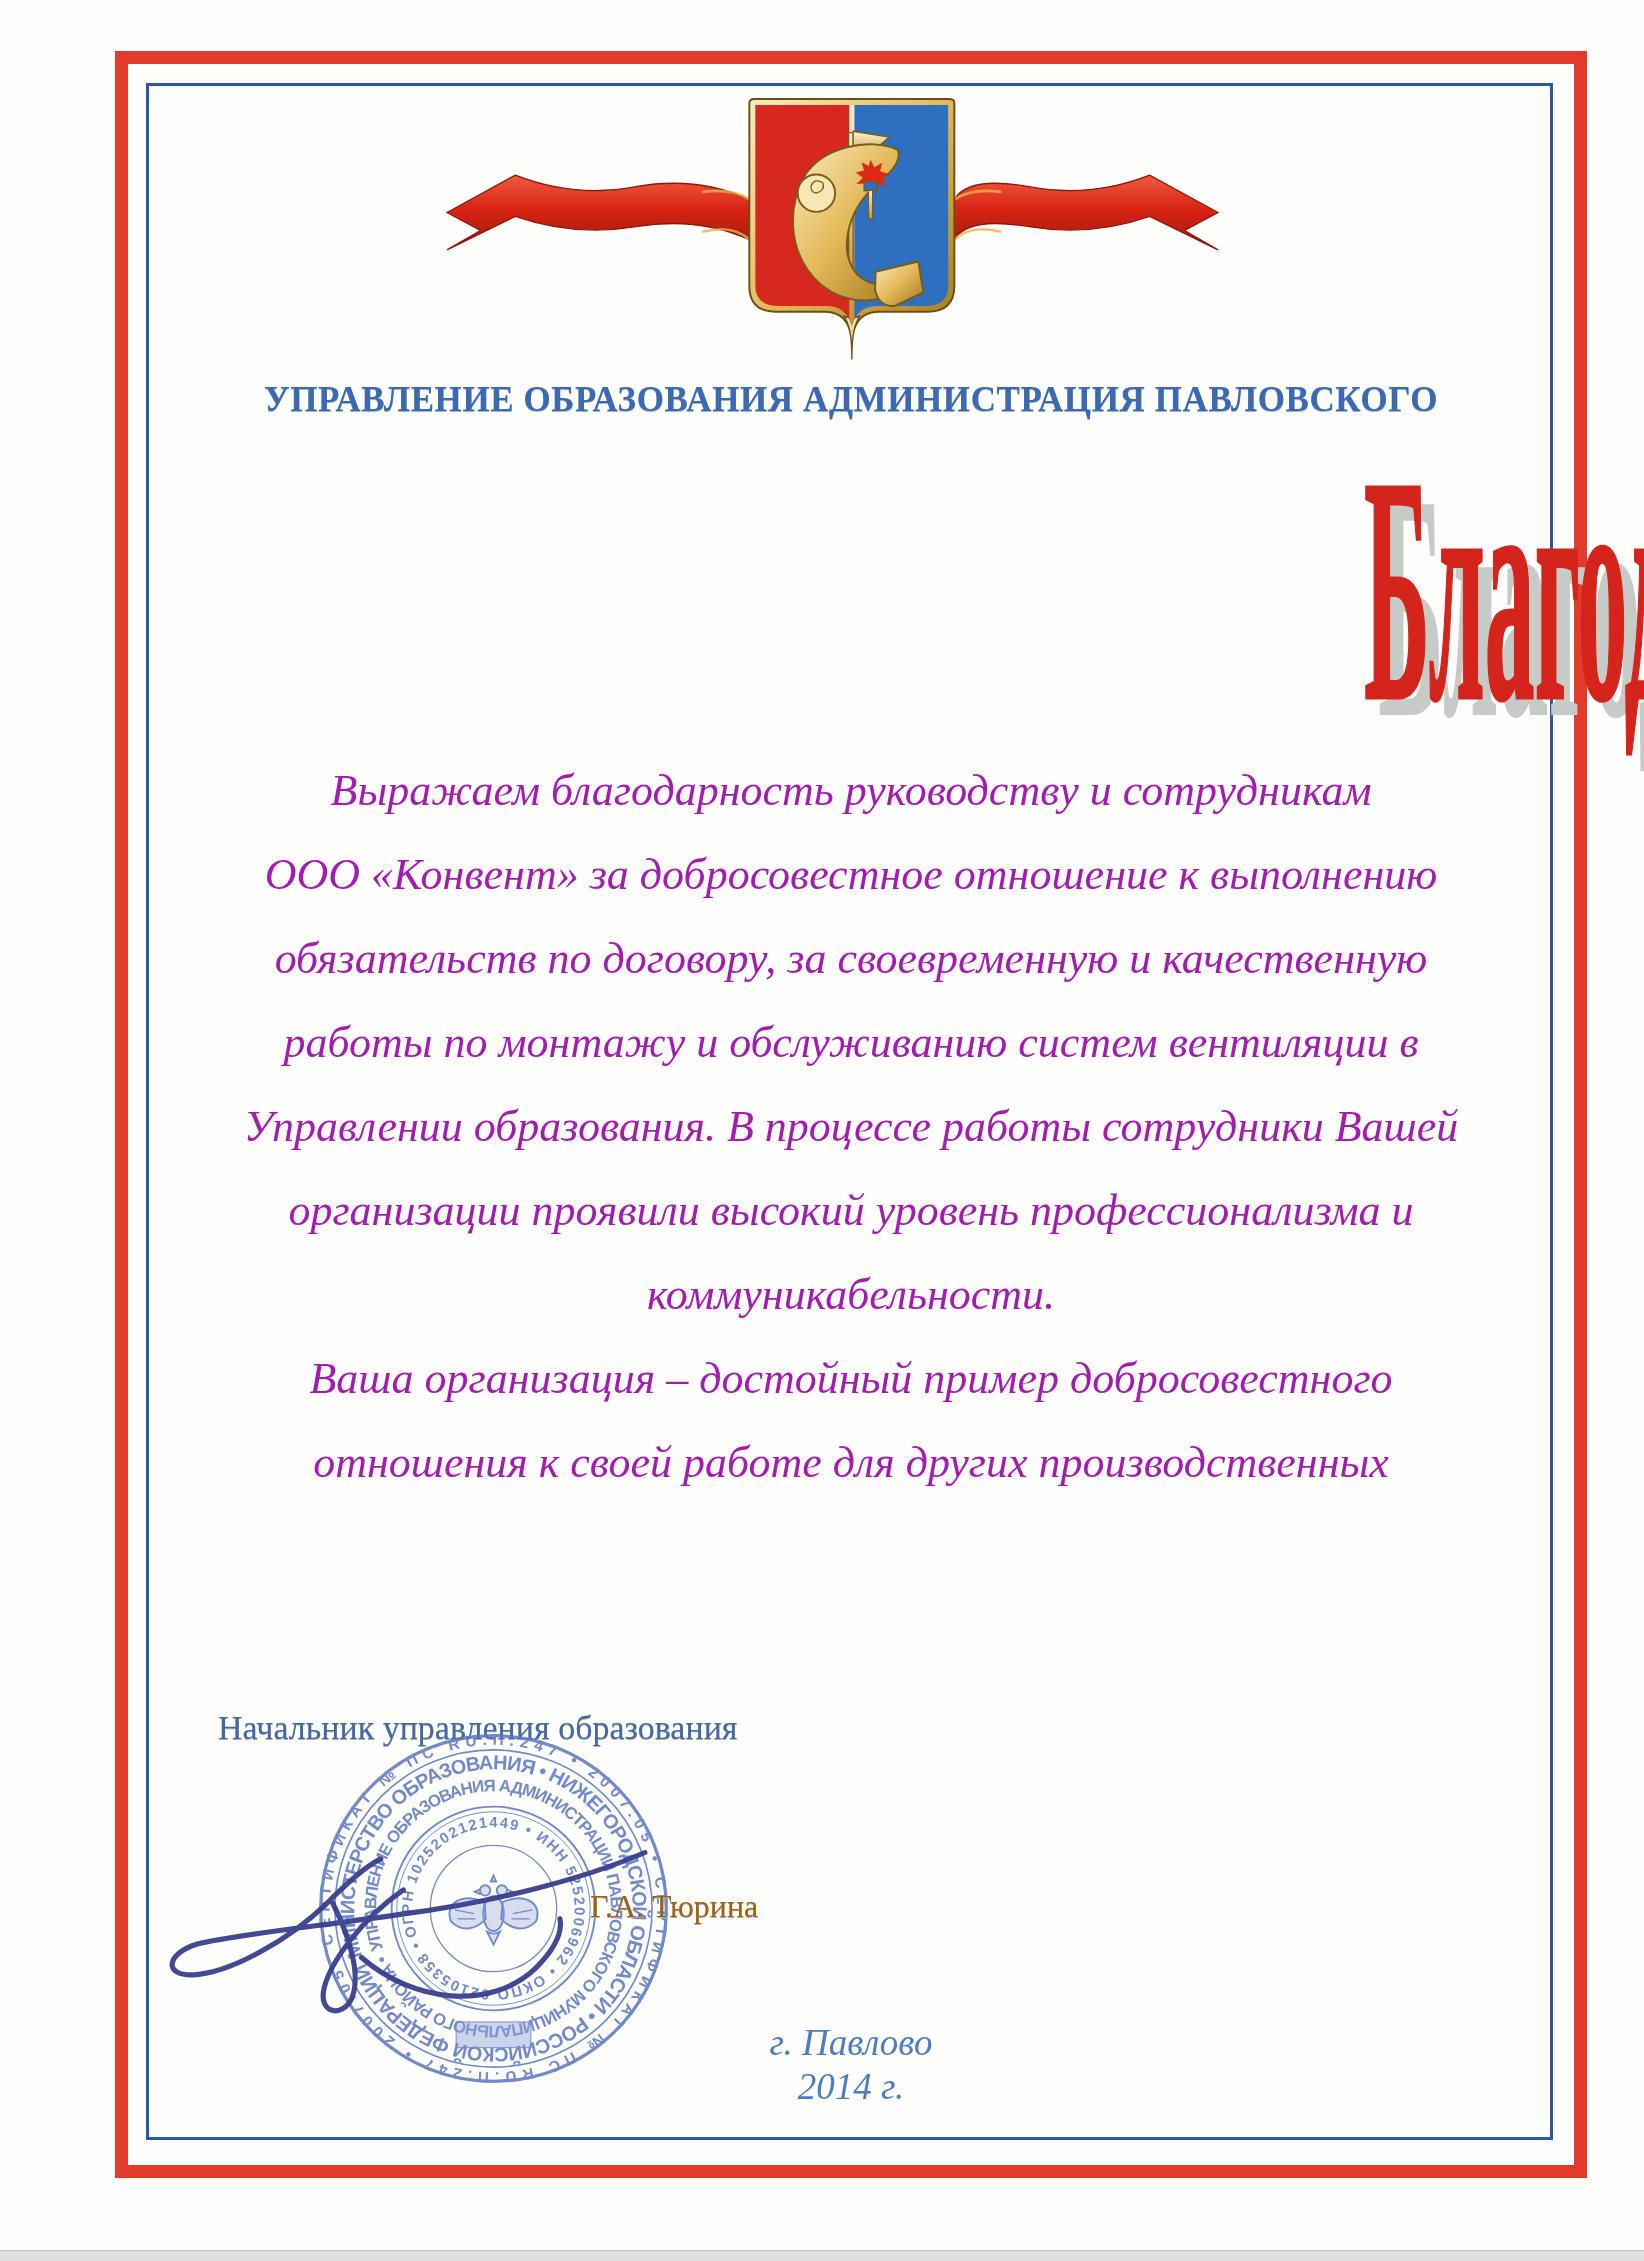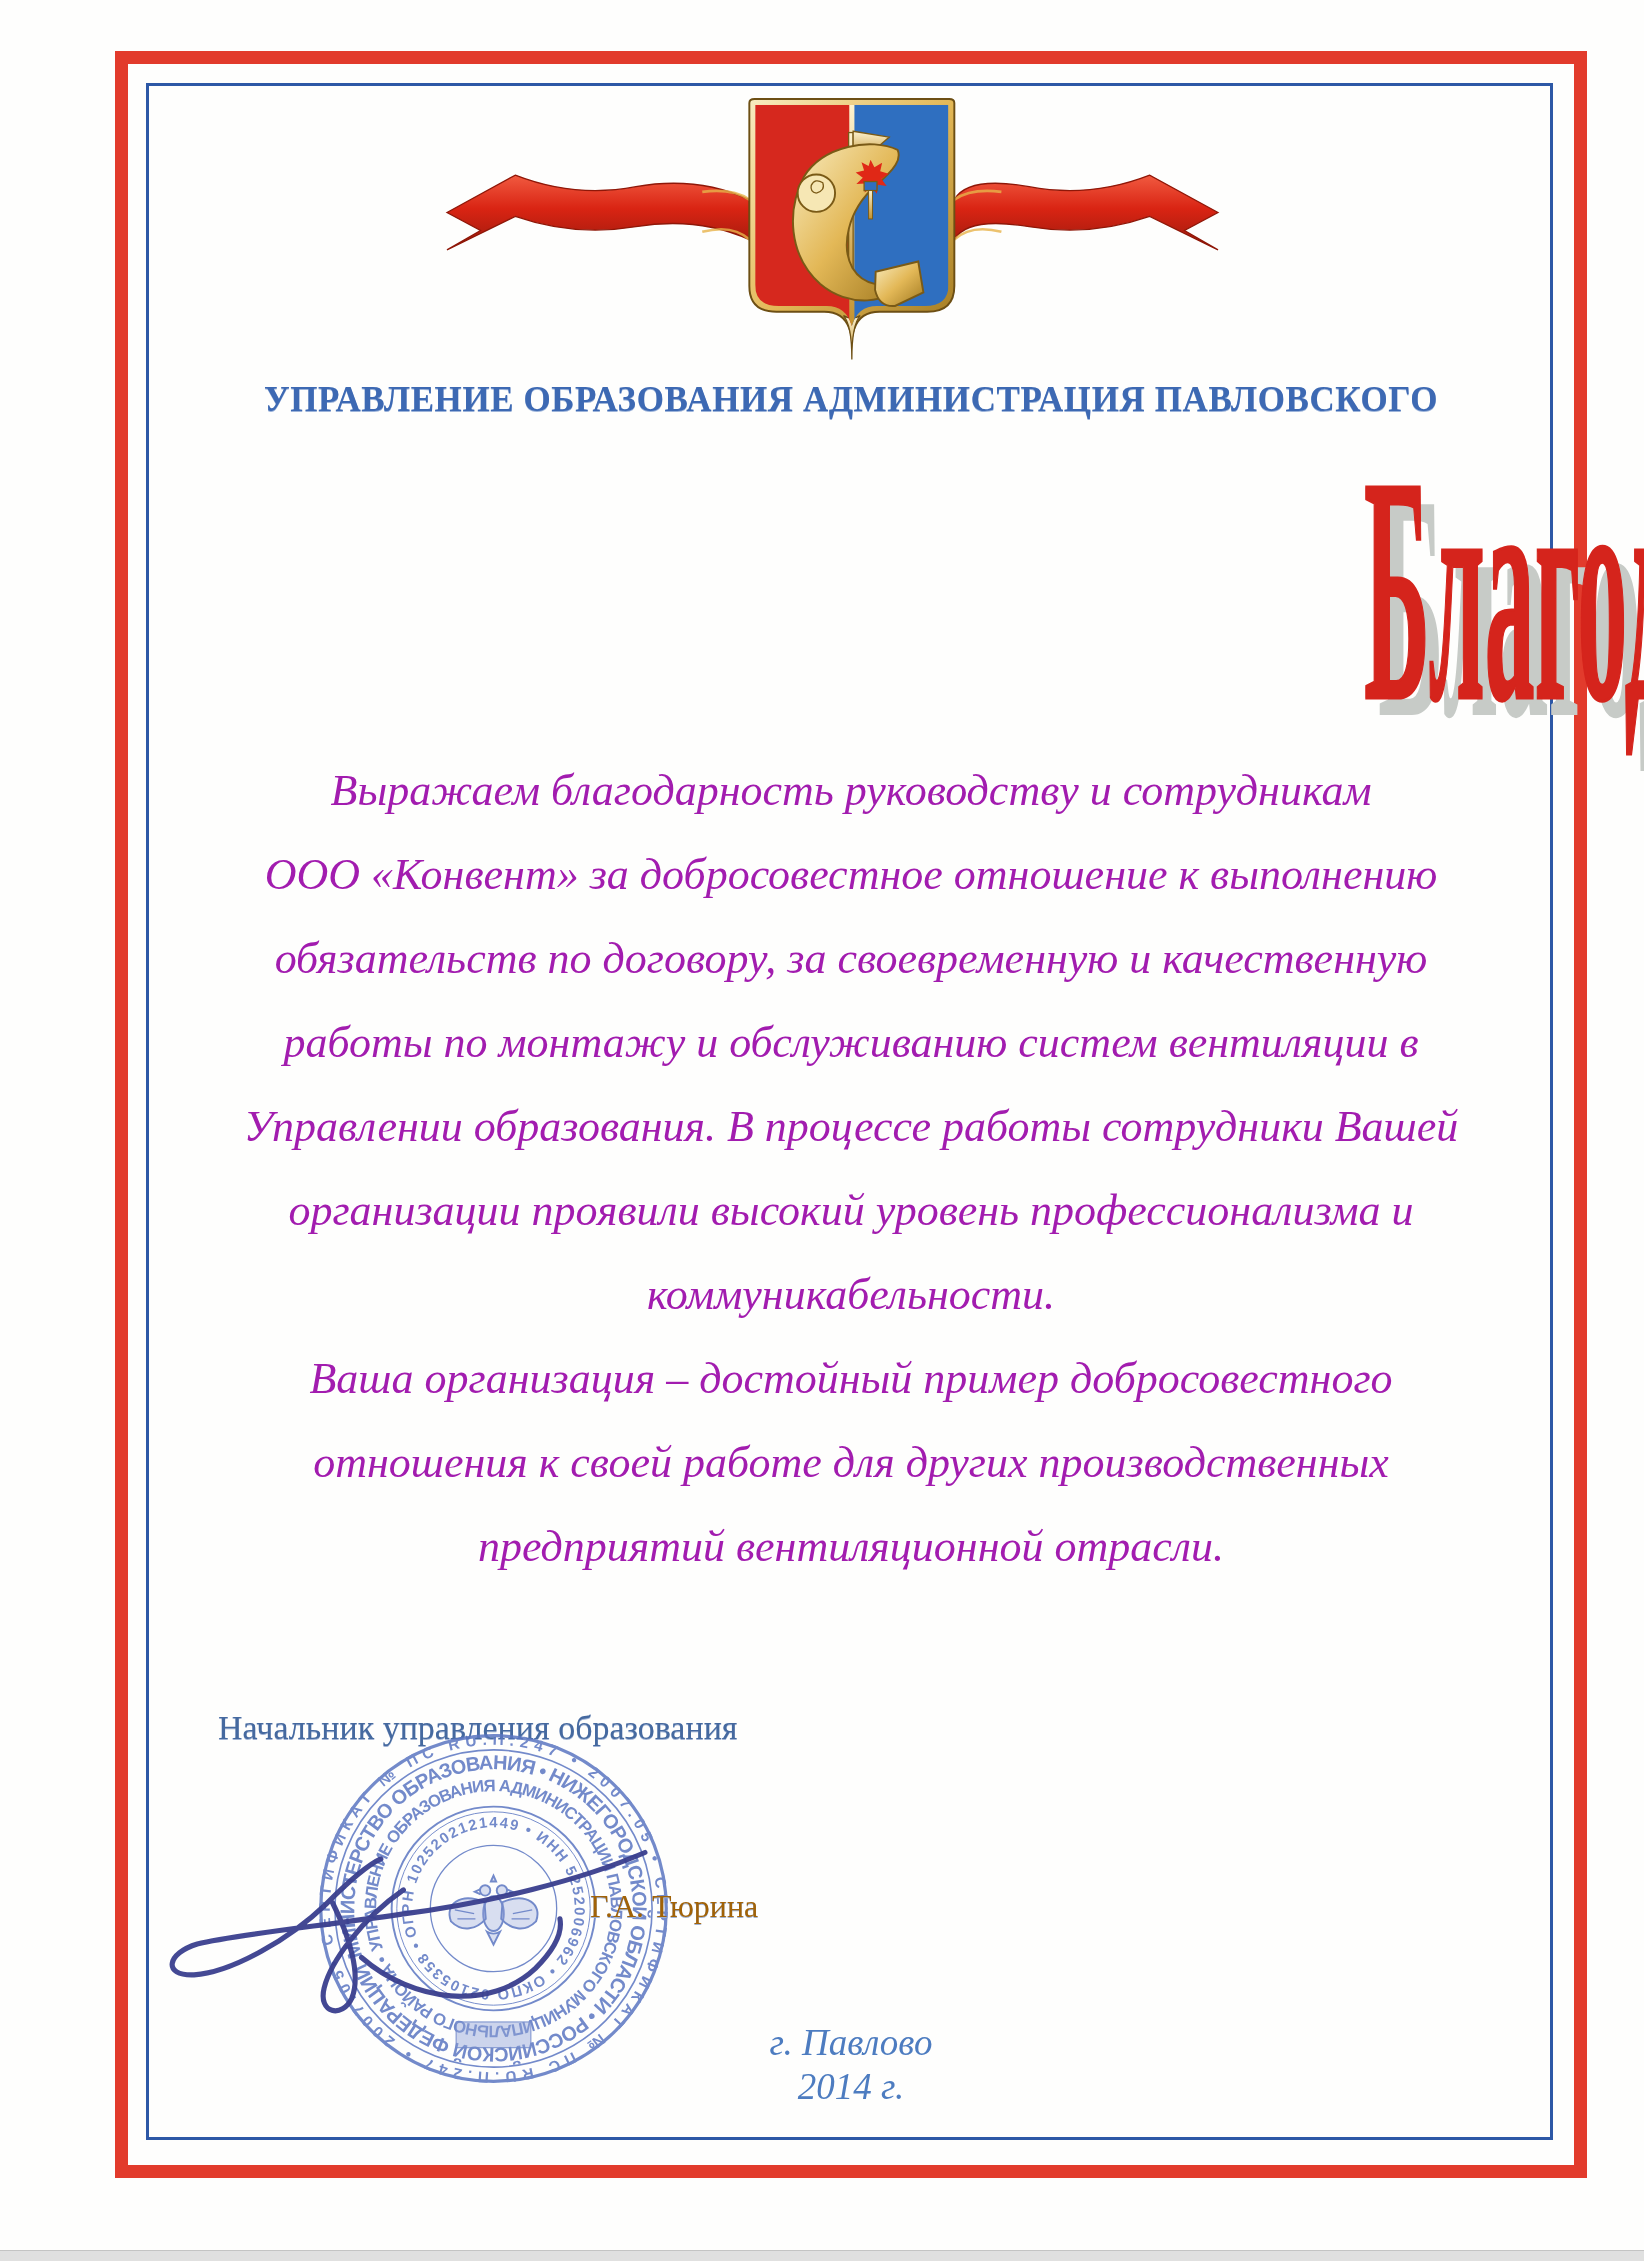--- a/index.html
+++ b/index.html
@@ -105,21 +105,20 @@
 <div class="abs center-col body-text">
   <div class="line">Выражаем благодарность руководству и сотрудникам</div>
   <div class="line">ООО «Конвент» за добросовестное отношение к выполнению</div>
   <div class="line">обязательств по договору, за своевременную и качественную</div>
   <div class="line">работы по монтажу и обслуживанию систем вентиляции в</div>
   <div class="line">Управлении образования. В процессе работы сотрудники Вашей</div>
   <div class="line">организации проявили высокий уровень профессионализма и</div>
   <div class="line">коммуникабельности.</div>
   <div class="line">Ваша организация – достойный пример добросовестного</div>
   <div class="line">отношения к своей работе для других производственных</div>
-  <div class="line">предприятий вентиляционной отрасли.</div>
 </div>
 
 <div class="abs role-line">Начальник управления образования</div>
 
 <svg class="abs stamp-svg" width="361" height="361" viewBox="-280 -280 560 560">
   <defs>
     <path id="ringOuter" d="M -254,0 a 254,254 0 1,1 508,0 a 254,254 0 1,1 -508,0"></path>
     <path id="ringMinistry" d="M -216,0 a 216,216 0 1,1 432,0 a 216,216 0 1,1 -432,0"></path>
     <path id="ringDept" d="M -182,0 a 182,182 0 1,1 364,0 a 182,182 0 1,1 -364,0"></path>
     <path id="ringCodes" d="M -126,0 a 126,126 0 1,1 252,0 a 126,126 0 1,1 -252,0"></path>

